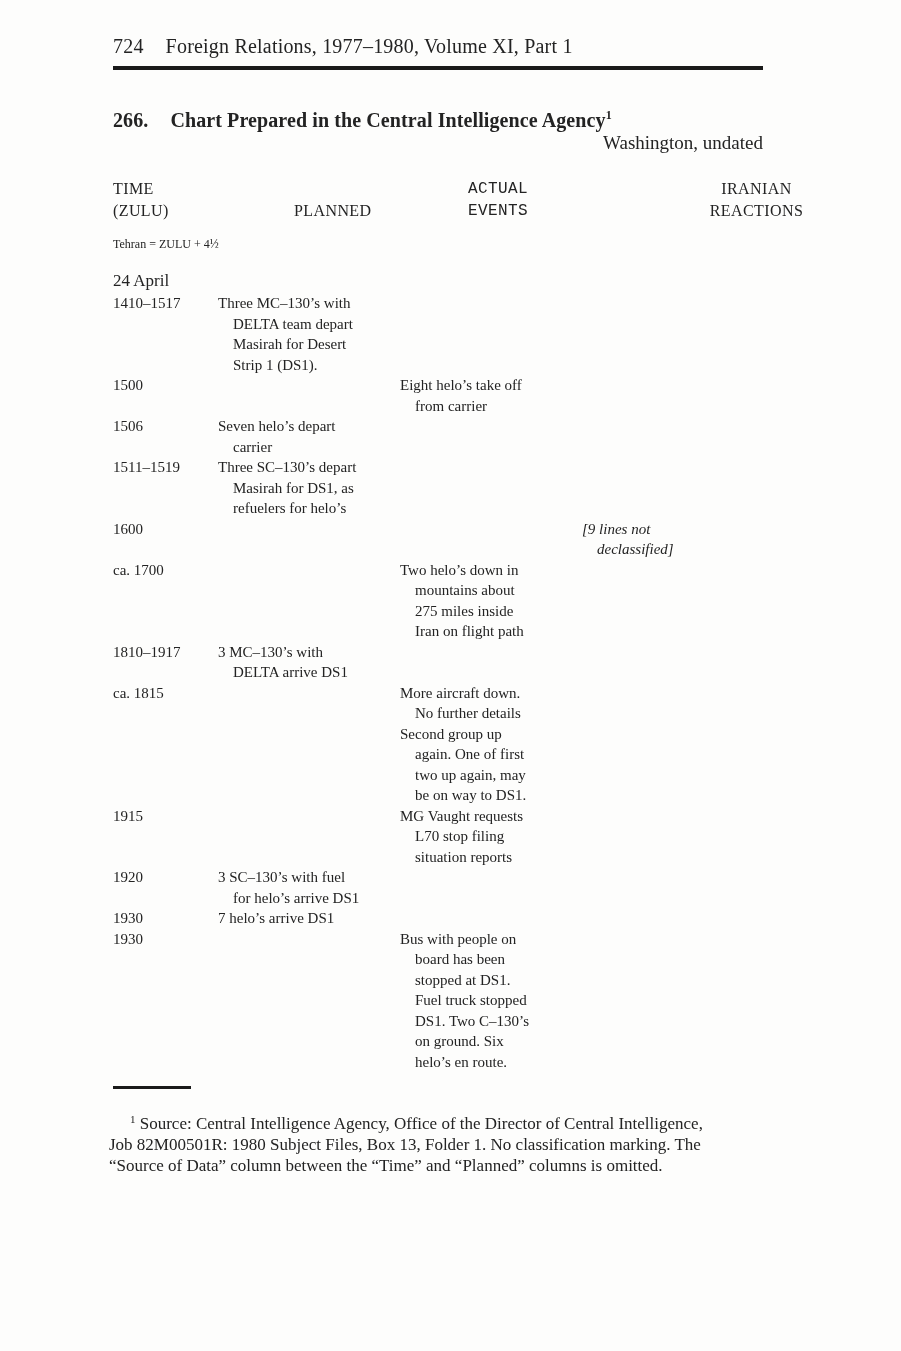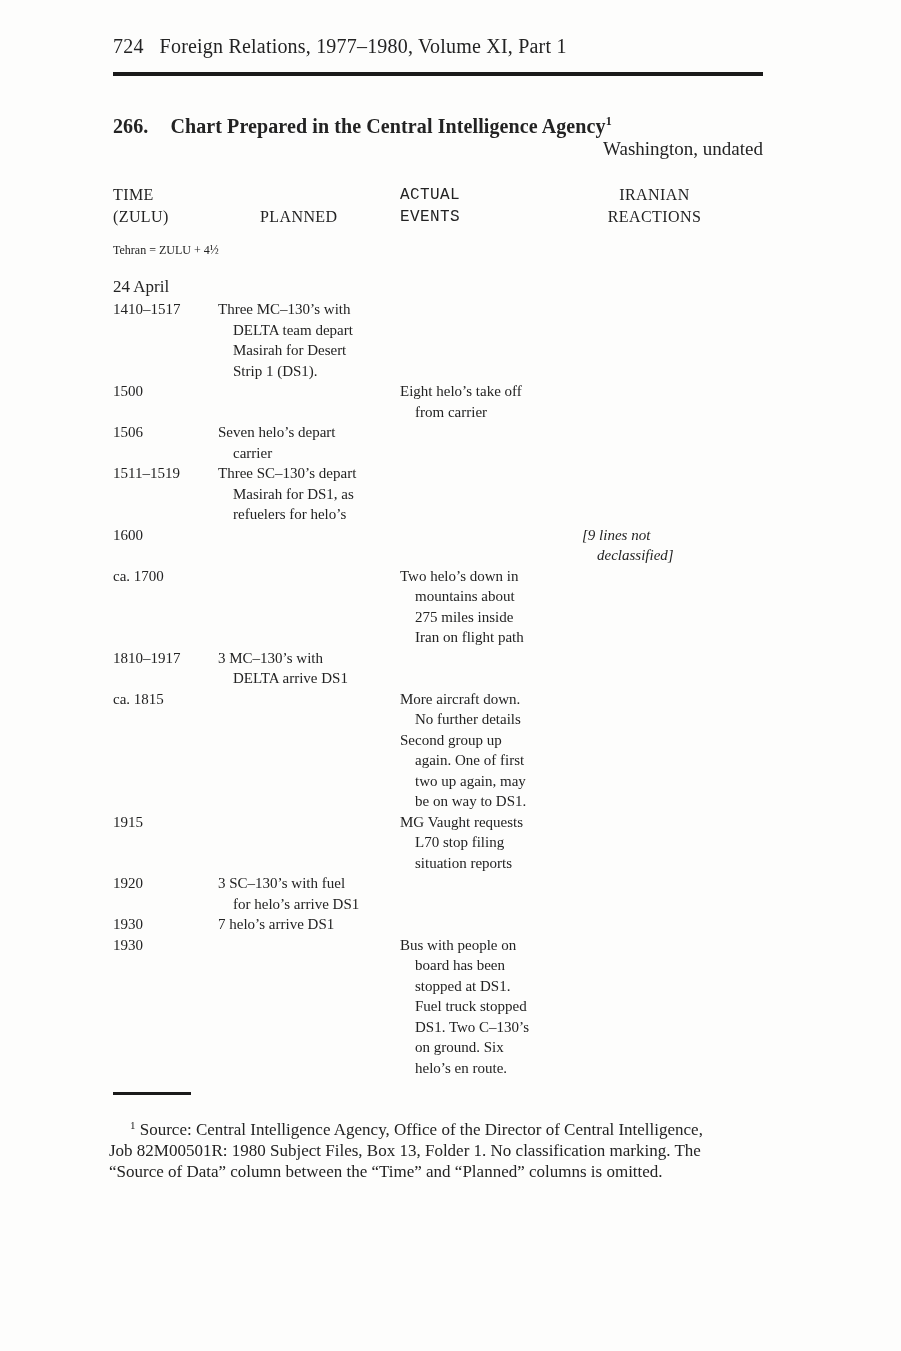--- a/index.html
+++ b/index.html
@@ -15,24 +15,24 @@
     padding-top: 34px;
     overflow: hidden;
   }
   .content {
     margin-left: 113px;
     width: 650px;
   }
   
   .book-header {
     display: flex;
-    gap: 16px;
+    gap: 22px;
     font-size: 20px;
     line-height: 24px;
-    padding-bottom: 14px;
+    padding-bottom: 8px;
     border-bottom: 4px solid #1a1a1a;
     letter-spacing: 0.2px;
   }
   
   .doc-heading {
     margin-top: 38px;
     display: flex;
     gap: 22px;
     font-size: 20px;
     line-height: 24px;
@@ -51,20 +51,21 @@
   }
   
   .thead {
     margin-top: 24px;
     display: grid;
     grid-template-columns: 105px 182px 182px 181px;
     align-items: end;
     font-size: 16px;
     line-height: 22px;
     letter-spacing: 0.4px;
+    gap: 34px;
   }
   .th { white-space: pre-line; }
   .th.planned   { padding-left: 42px; }
   .th.actual    { padding-right: 6px; font-family: Liberation Mono, monospace; }
   .th.reactions { text-align: center; padding-right: 36px; }
   .tz-note {
     margin-top: 12px;
     font-size: 12px;
     line-height: 20.5px;
   }

